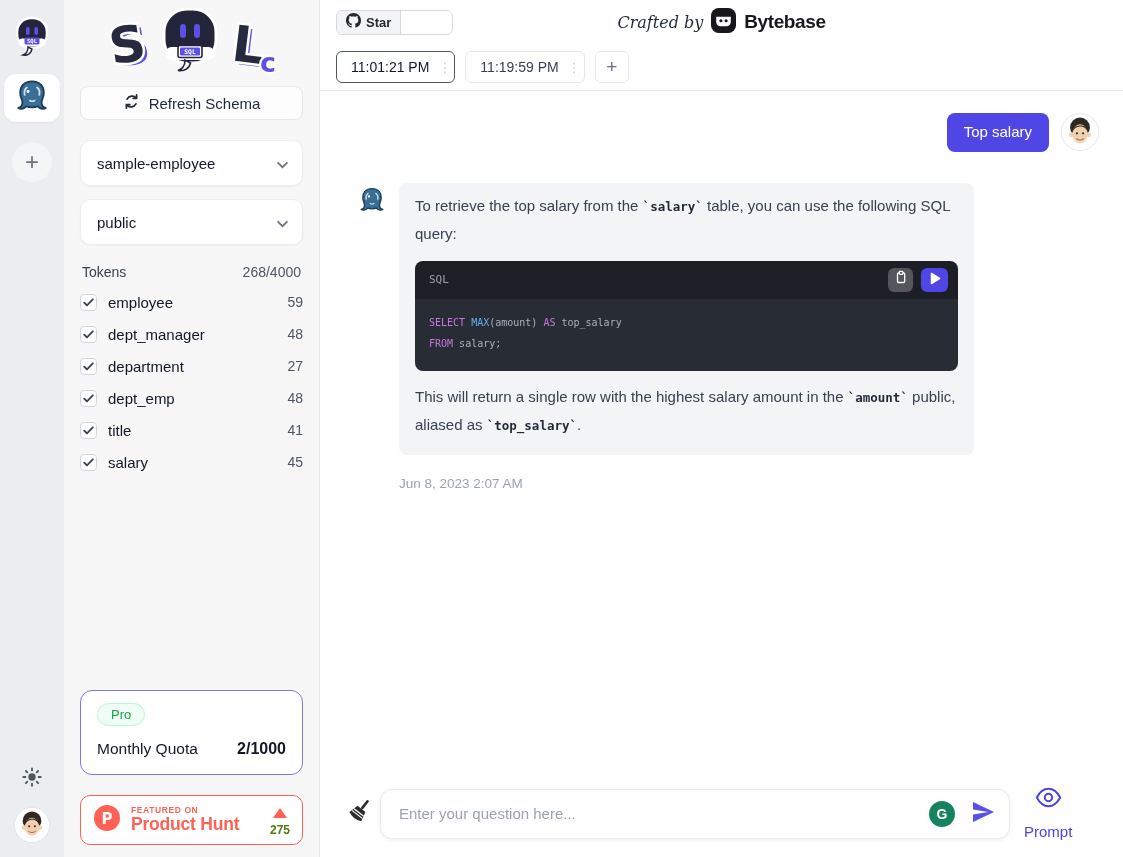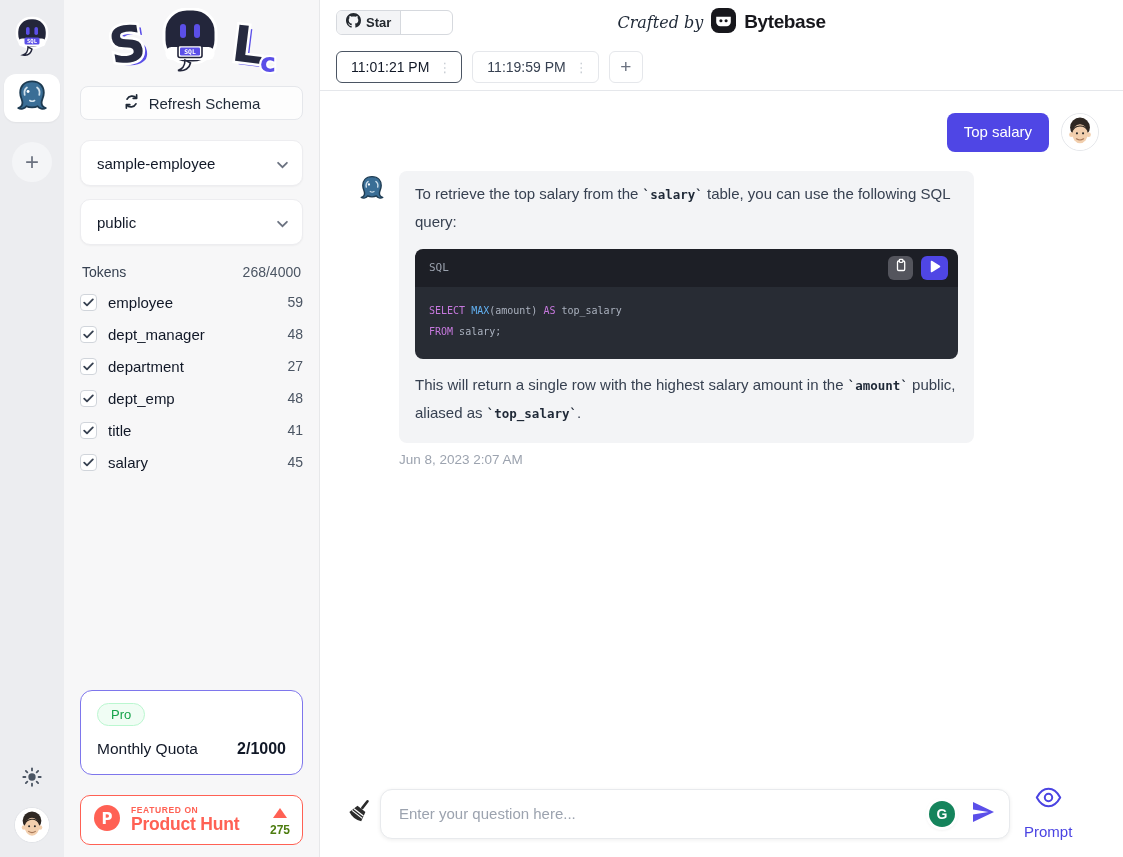--- a/index.html
+++ b/index.html
@@ -45,27 +45,27 @@
   .main { flex:1; min-width:0; display:flex; flex-direction:column; background:#fff; }
   .topbar { height:44px; flex:0 0 44px; display:flex; align-items:center; padding:0 24px 0 16px; position:relative; }
   .star-badge { display:flex; align-items:stretch; border:1px solid #d6d9de; border-radius:6px; overflow:hidden; height:25px; font-size:13px; cursor:pointer; background:#fff; }
   .star-left { display:flex; align-items:center; gap:5px; padding:0 9px; background:#f3f4f6; color:#24292f; font-weight:700; border-right:1px solid #d6d9de; }
   .star-count { display:flex; align-items:center; padding:0 11px; font-weight:600; color:#24292f;margin-top:33px; }
   .crafted { position:absolute; left:0; right:0; display:flex; align-items:center; justify-content:center; gap:8px; pointer-events:none; }
   .crafted-by { font-family:"DejaVu Serif", serif; font-style:italic; font-size:16px; color:#1f2937; }
   .brand-name { font-size:19px; font-weight:800; color:#17171c; letter-spacing:-.4px; }
 
   .tabrow { height:46px; flex:0 0 46px; display:flex; align-items:center; gap:10px; padding:0 16px; }
-  .tab { height:32px; border:1px solid #e5e7eb; border-radius:6px; background:#fff; display:flex; align-items:center; gap:7px; padding:0 8px 0 14px; font-size:14px; color:#374151; cursor:pointer; }
+  .tab { height:32px; border:1px solid #e5e7eb; border-radius:6px; background:#fff; display:flex; align-items:center; gap:7px; padding:0 1px 0 14px; font-size:14px; color:#374151; cursor:pointer; }
   .tab.active { border-color:#4b5563; color:#111827; }
   .tab-more { color:#c7ccd3; font-size:13px; cursor:pointer; padding:0 2px; }
   .addtab { width:34px; height:32px; border:1px solid #e5e7eb; border-radius:6px; background:#fff; color:#6b7280; font-size:19px; display:flex; align-items:center; justify-content:center; cursor:pointer; }
   .hdivider { height:1px; background:#e5e7eb; }
 
-  .chat { flex:1; overflow:hidden; padding:22px 24px 0; display:flex; flex-direction:column; }
+  .chat { flex:1; overflow:hidden; padding:22px 24px 0; display:flex; flex-direction:column;gap:12px; }
   .user-row { display:flex; justify-content:flex-end; align-items:flex-start; gap:12px; }
   .user-bubble { background:#4f46e5; color:#fff; font-size:15px; padding:10px 17px; border-radius:8px; line-height:1.25; }
   .avatar-chip { width:38px; height:38px; border-radius:50%; background:#fff; border:1px solid #e5e7eb; overflow:hidden; flex:0 0 38px; }
 
   .assist-row { display:flex; align-items:flex-start; gap:13px; margin-top:19px; padding-left:14px; }
   .assist-avatar { flex:0 0 28px; margin-top:3px; }
   .assist-bubble { background:#f3f4f6; border-radius:8px; padding:9px 16px 16px; max-width:575px; font-size:15px; color:#374151; line-height:1.87; }
   .inline-code { font-family:"DejaVu Sans Mono", monospace; font-weight:bold; font-size:12.5px; color:#1f2937; }
 
   .code-block { margin:13px 0 12px; border-radius:8px; overflow:hidden; }

